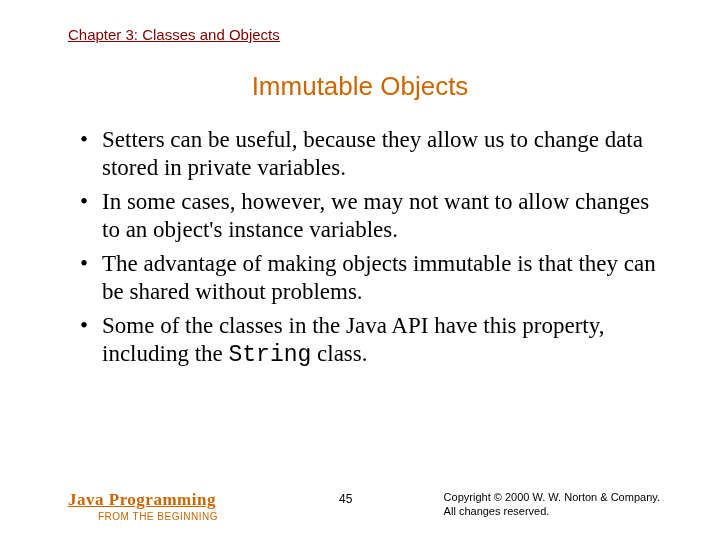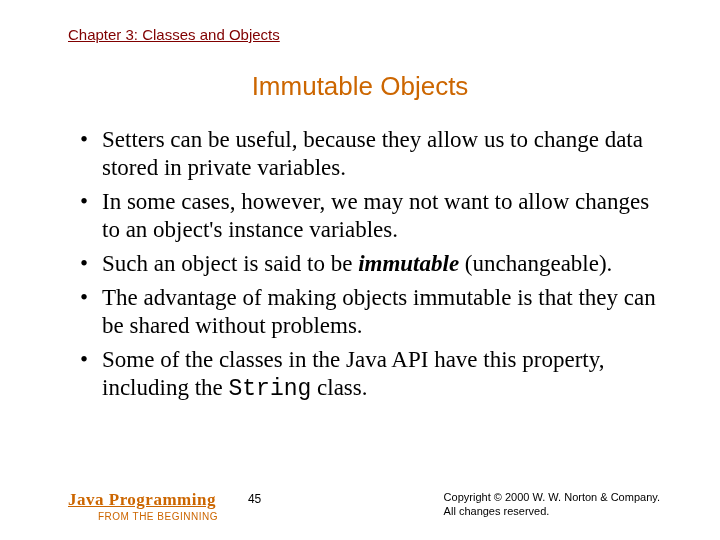--- a/index.html
+++ b/index.html
@@ -9,36 +9,35 @@
   .title { font-family: Arial, Helvetica, sans-serif; font-size: 26px; color: #cc6600; text-align: center; margin-top: 28px; margin-bottom: 24px; }
   ul.bullets { list-style: none; padding-left: 20px; }
   ul.bullets li { font-size: 23px; color: #000; line-height: 1.22; margin-bottom: 6px; position: relative; padding-left: 22px; }
   ul.bullets li::before { content: "•"; position: absolute; left: 0; top: 0; }
   .italic { font-style: italic; font-weight: bold; }
   .mono { font-family: "Courier New", Courier, monospace; }
   .footer { position: absolute; left: 0; bottom: 18px; width: 100%; padding: 0 60px 0 68px; display: flex; align-items: flex-start; }
   .book { flex: 0 0 auto; }
   .book-title { font-family: "Times New Roman", serif; font-weight: bold; font-size: 17px; color: #cc6600; text-decoration: underline; letter-spacing: 0.5px; }
   .book-sub { font-family: Arial, Helvetica, sans-serif; font-size: 10px; color: #cc6600; letter-spacing: 0.5px; margin-left: 12px; margin-top: 1px; padding-left: 18px; }
-  .pagenum { flex: 1; font-family: Arial, Helvetica, sans-serif; font-size: 12px; color: #000; padding-top: 2px; padding-left: 30px; }
+  .pagenum { flex: 1; text-align: center; font-family: Arial, Helvetica, sans-serif; font-size: 12px; color: #000; padding-top: 2px; padding-left: 30px; }
   .copyright { flex: 0 0 auto; font-family: Arial, Helvetica, sans-serif; font-size: 11px; color: #000; line-height: 1.3; text-align: left; }
 </style>
 </head>
 <body>
 
 <div class="slide">
 
   <div class="chapter">Chapter 3: Classes and Objects</div>
 
   <div class="title">Immutable Objects</div>
 
   <ul class="bullets">
     <li><span>Setters can be useful, because they allow us to change data stored in private variables.</span></li>
     <li><span>In some cases, however, we may not want to allow changes to an object's instance variables.</span></li>
-    <li><span>Such an object is said to be </span><span class="italic">immutable</span><span> (unchangeable).</span></li>
     <li><span>The advantage of making objects immutable is that they can be shared without problems.</span></li>
     <li><span>Some of the classes in the Java API have this property, including the </span><span class="mono">String</span><span> class.</span></li>
   </ul>
 
   <div class="footer">
     <div class="book">
       <div class="book-title">Java Programming</div>
       <div class="book-sub">FROM THE BEGINNING</div>
     </div>
     <div class="pagenum">45</div>

